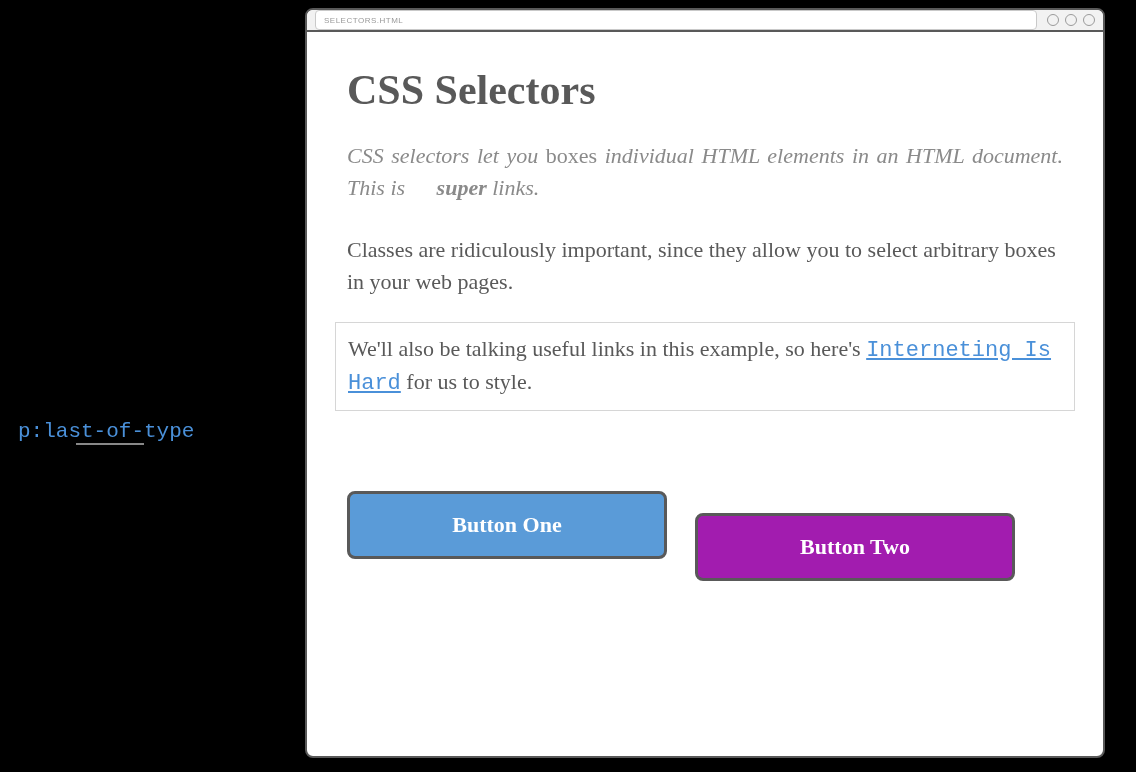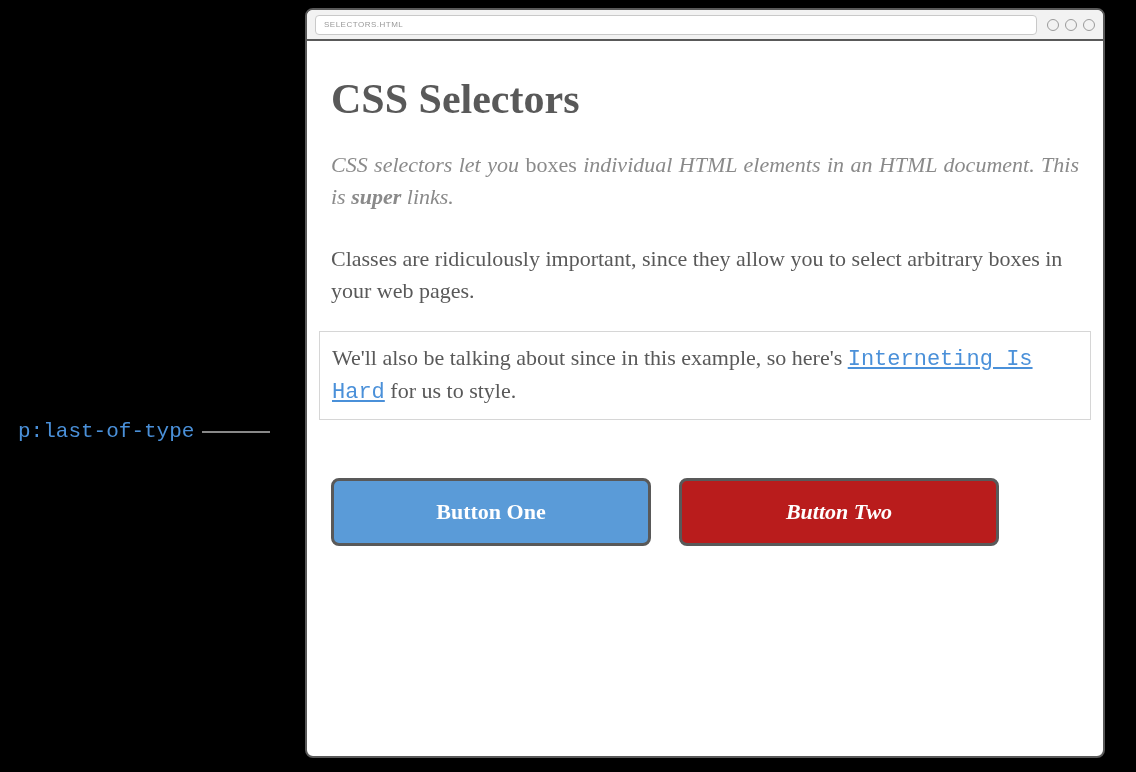--- a/index.html
+++ b/index.html
@@ -22,21 +22,21 @@
       height: 750px;
       background: #fff;
       border: 2px solid #595959;
       border-radius: 8px;
       box-shadow: 6px 6px 0 rgba(0,0,0,0.4);
       overflow: hidden;
     }
     .title-bar {
       background: #f2f2f2;
       border-bottom: 2px solid #595959;
-      height: 31px;
+      height: 22px;
       display: flex;
       align-items: center;
       padding: 4px 8px;
     }
     .url-field {
       flex: 1;
       background: #fff;
       border: 1px solid #c9c9c9;
       border-radius: 4px;
       height: 20px;
@@ -54,38 +54,39 @@
       margin-left: 10px;
     }
     .window-dot {
       width: 12px;
       height: 12px;
       border: 1.5px solid #9a9a9a;
       border-radius: 50%;
       background: #f2f2f2;
     }
     .content {
-      padding: 34px 24px;
+      padding: 34px 40px;
     }
     .page-title {
       font-size: 42px;
       font-weight: bold;
       color: #595959;
       margin-bottom: 26px;
     }
     .intro {
       font-size: 22px;
       color: #8a8a8a;
       font-style: italic;
       line-height: 1.45;
       margin-bottom: 30px;
       text-align: justify;
     }
     .intro .super {
       font-weight: bold;
+      margin-left: 26px;
     }
     .para2 {
       font-size: 22px;
       color: #595959;
       line-height: 1.45;
       margin-bottom: 24px;
       font-family: Liberation Serif, serif;
     }
     .para3 {
       font-size: 22px;
@@ -118,29 +119,30 @@
       justify-content: center;
       font-size: 22px;
       font-weight: bold;
       color: #fff;
       cursor: pointer;
     }
     .btn-blue {
       background: #5a9bd8;
     }
     .btn-orange {
-      background: #b91c1c;
-      font-style: italic;
+      background: #a21caf;
+      margin-top: 44px;
     }
     .annotation {
       position: absolute;
       left: 18px;
       top: 420px;
       display: flex;
       align-items: center;
+      flex-direction: column;
     }
     .annotation-label {
       font-family: 'Courier New', monospace;
       color: #4a90d9;
       font-size: 21px;
       white-space: nowrap;
     }
     .annotation-line {
       width: 68px;
       height: 2px;
@@ -167,21 +169,21 @@
       <div class="window-dot"></div>
     </div>
   </div>
   <div class="content">
     <h1 class="page-title">CSS Selectors</h1>
     <p class="intro">
       <span>CSS selectors let you </span><span style="font-style:normal">boxes</span><span> individual HTML elements in an HTML document. This is </span><span class="super">super</span><span> links.</span>
     </p>
     <p class="para2">Classes are ridiculously important, since they allow you to select arbitrary boxes in your web pages.</p>
     <p class="para3">
-      <span>We'll also be talking about since in this example, so here's </span><a href="#">Interneting Is Hard</a><span> for us to style.</span>
+      <span>We'll also be talking useful links in this example, so here's </span><a href="#">Interneting Is Hard</a><span> for us to style.</span>
     </p>
     <div class="buttons">
       <div class="btn btn-blue">
         <span>Button One</span>
       </div>
       <div class="btn btn-orange">
         <span>Button Two</span>
       </div>
     </div>
   </div>

